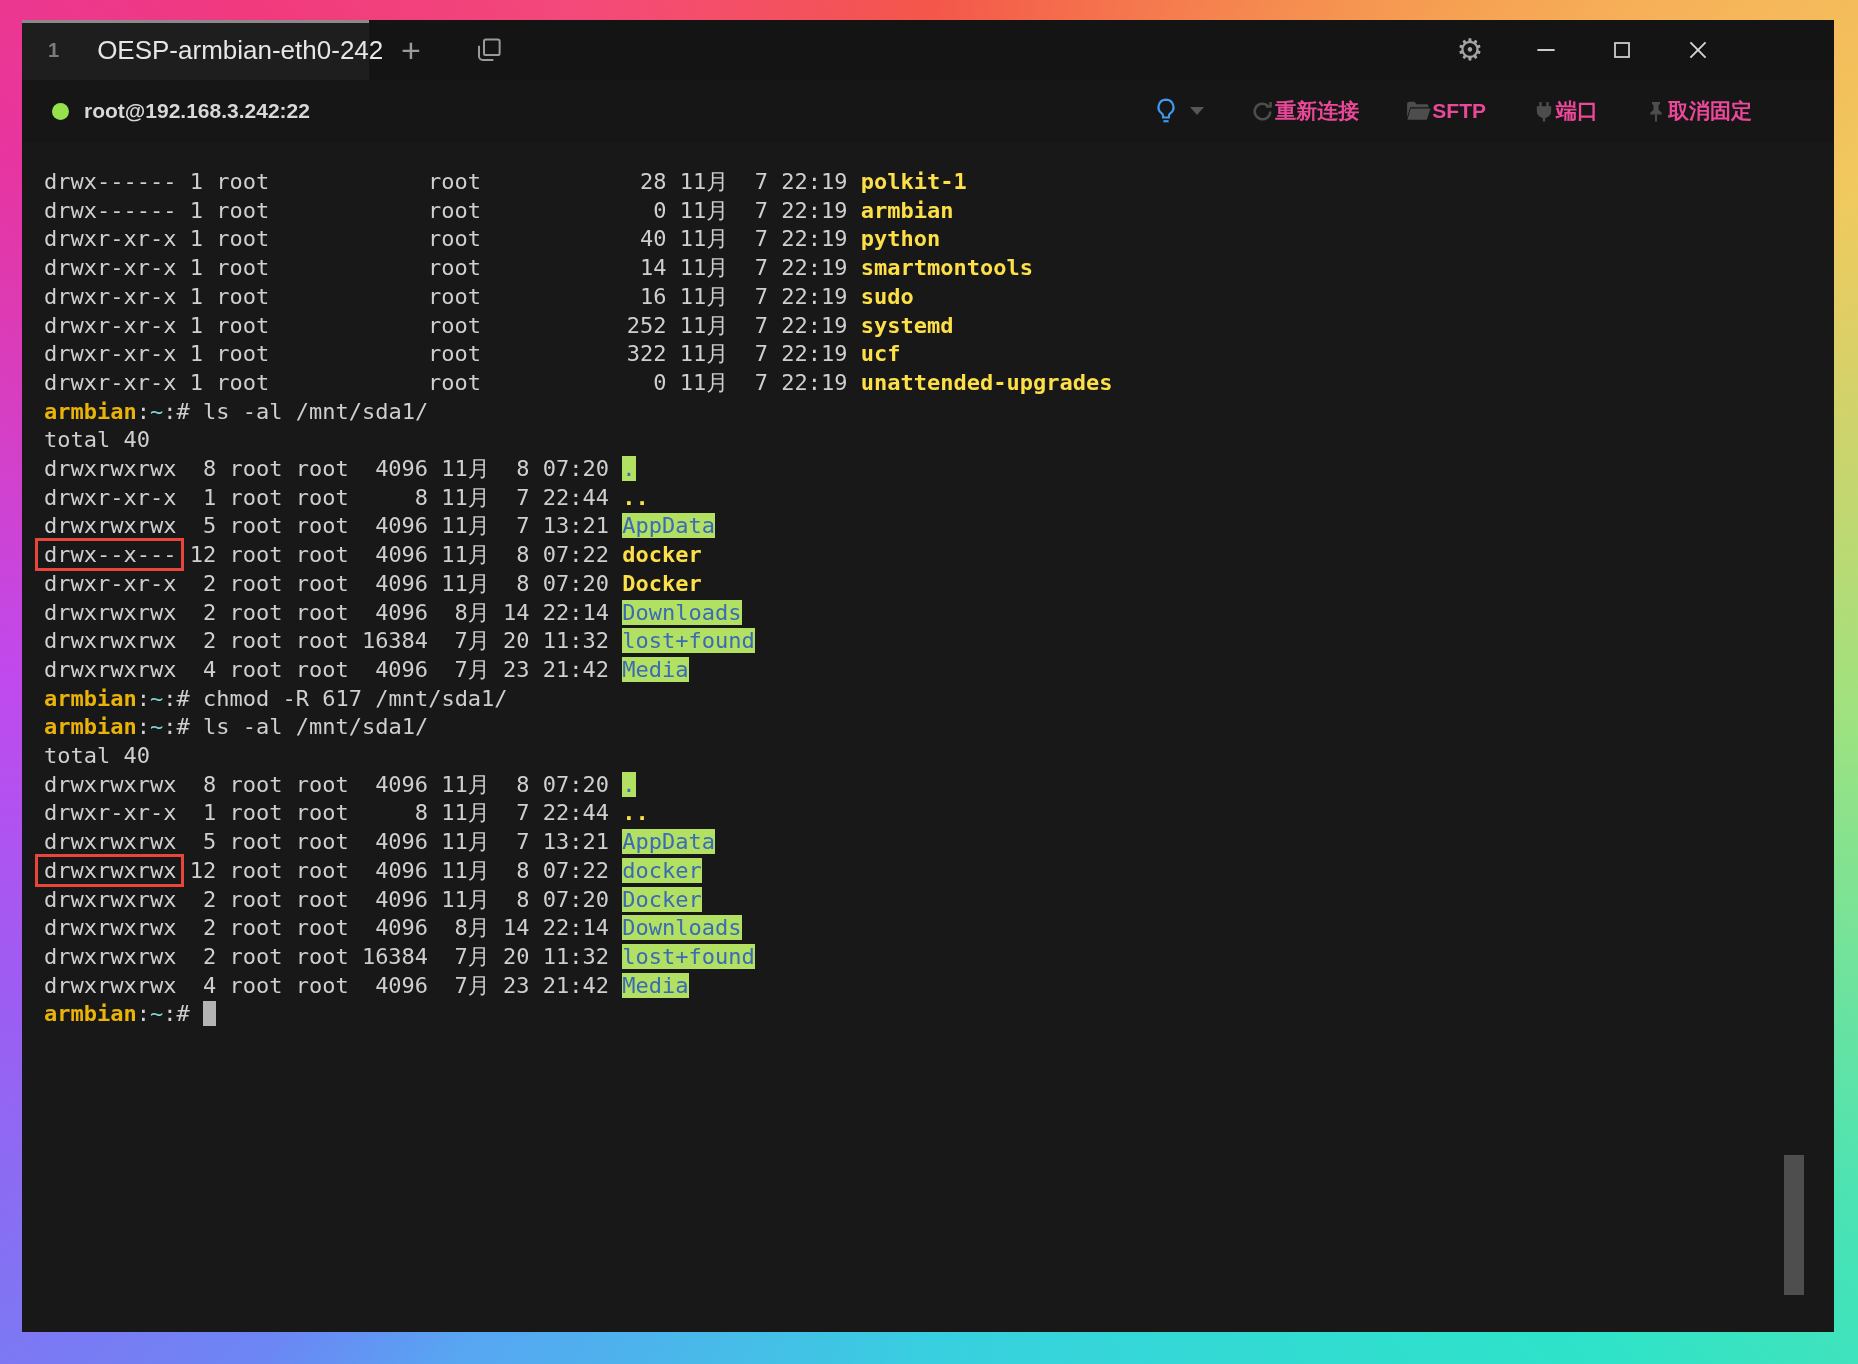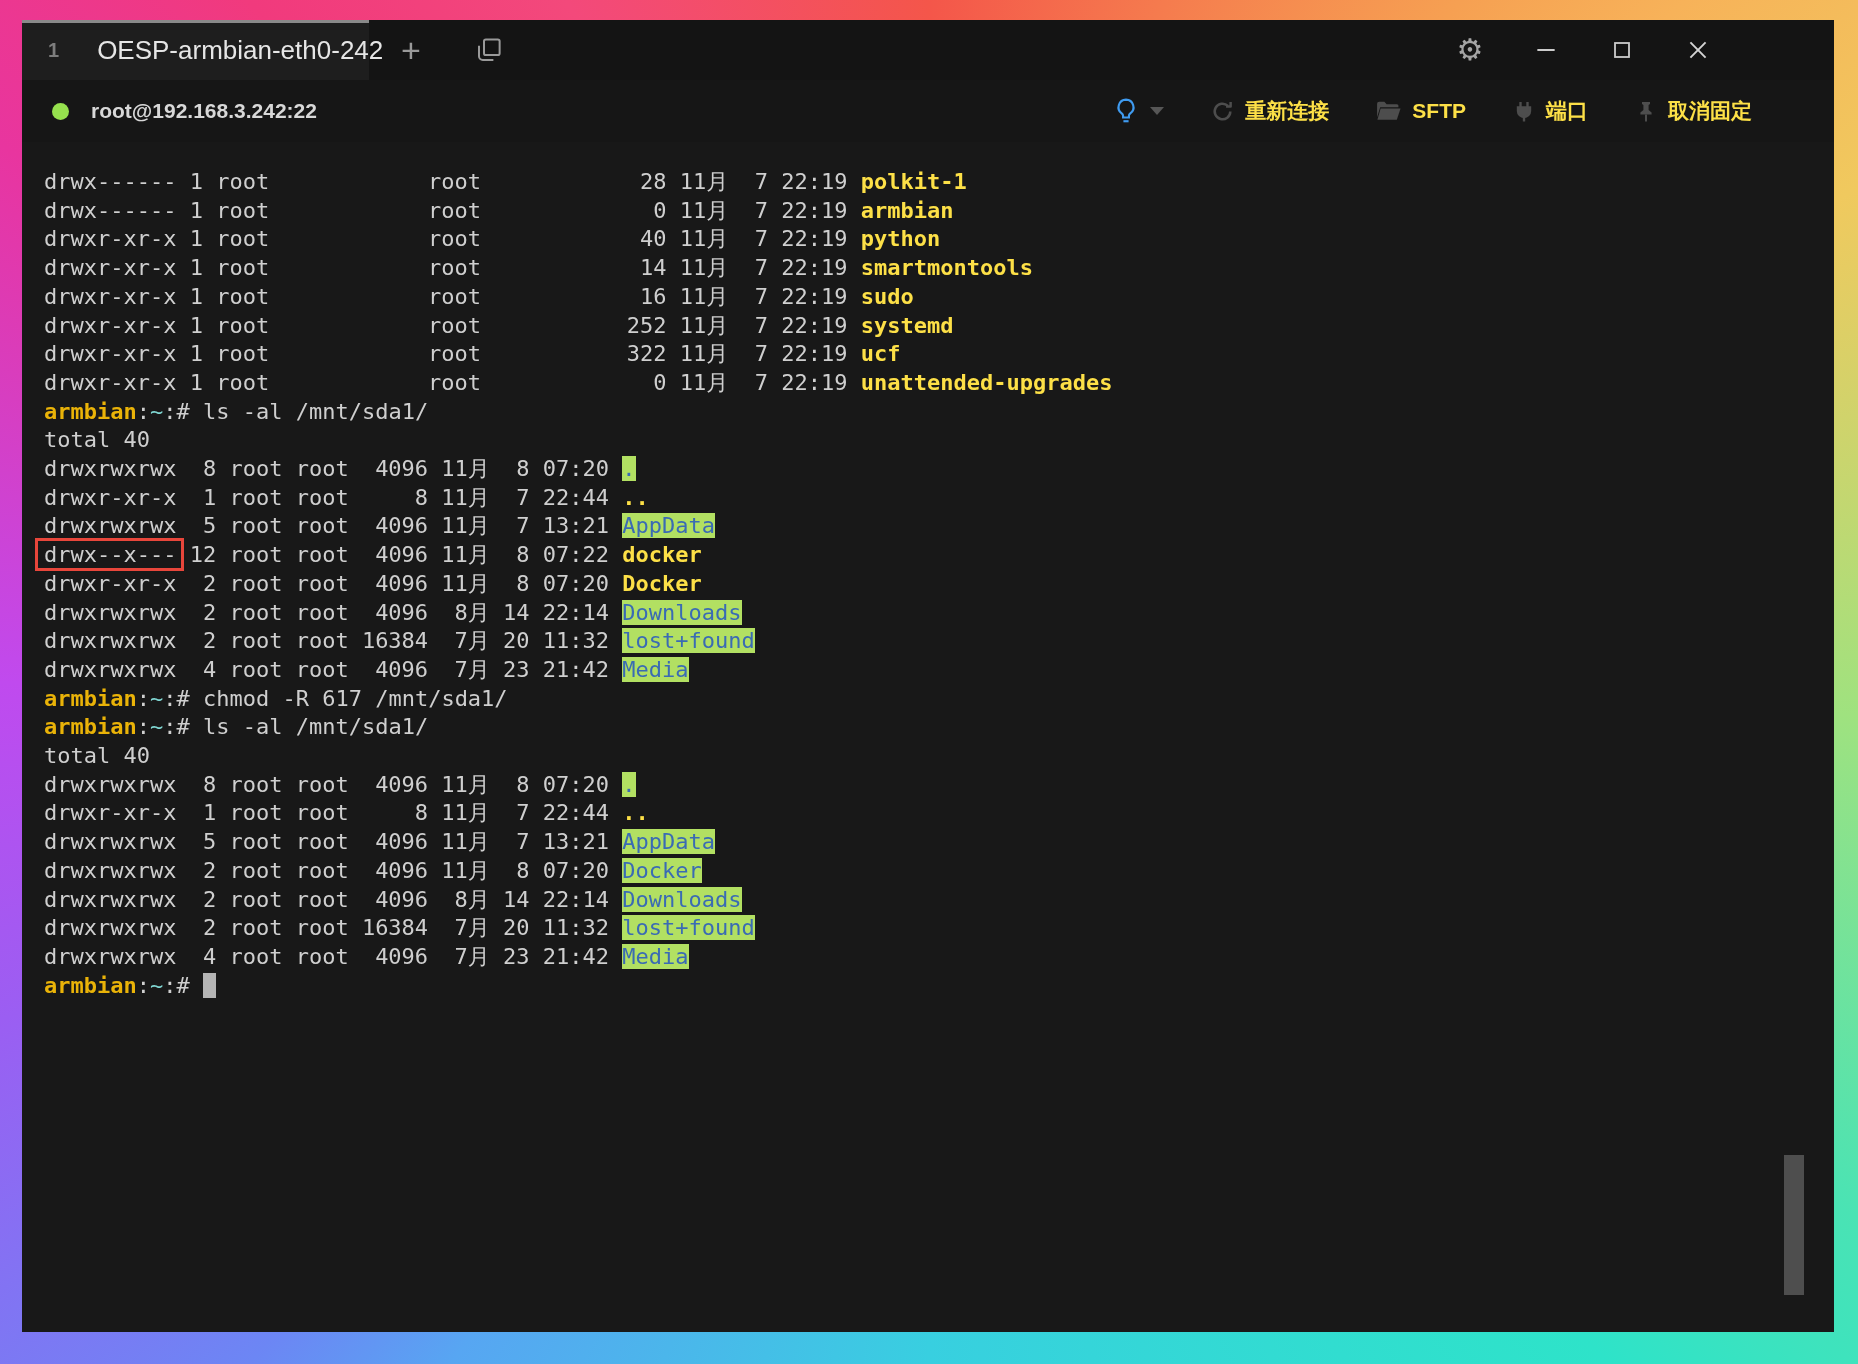--- a/index.html
+++ b/index.html
@@ -35,24 +35,24 @@
   .tabbar-spacer { flex: 1; }
   .win-controls { display: flex; align-items: center; gap: 36px; padding-right: 116px; }
   .win-controls .bar-btn { width: 40px; }
   .gear-glyph { font-size: 30px; color: #a4a4a4; line-height: 1; }
   
   .statusbar {
     height: 62px; background: #161616; display: flex; align-items: center;
     padding: 0 0 0 30px; flex: none;
   }
   .status-dot { width: 17px; height: 17px; border-radius: 50%; background: #96e14e; flex: none; }
-  .conn-label { color: #d8d8d8; font-weight: bold; font-size: 21px; margin-left: 22px; white-space: nowrap; }
+  .conn-label { color: #d8d8d8; font-weight: bold; font-size: 21px; margin-left: 15px; white-space: nowrap; }
   .sb-spacer { flex: 1; }
   .sb-actions { display: flex; align-items: center; gap: 46px; padding-right: 82px; }
-  .sb-item { display: flex; align-items: center; gap: 10px; color: #fde047; font-size: 21px; font-weight: bold; cursor: pointer; white-space: nowrap; }
+  .sb-item { display: flex; align-items: center; color: #ec4899; font-size: 21px; font-weight: bold; cursor: pointer; white-space: nowrap; }
   .bulb-group { display: flex; align-items: center; gap: 11px; cursor: pointer; }
   .caret-down { width: 0; height: 0; border-left: 7px solid transparent; border-right: 7px solid transparent; border-top: 8px solid #565656; }
   .sb-icon { flex: none; display: block; }
   
   .terminal {
     flex: 1; background: #181818; padding: 26px 0 0 22px; overflow: hidden; position: relative;
     font-family: "DejaVu Sans Mono", monospace; font-size: 22px; line-height: 28.7px; color: #cfcfcf;
   }
   .tline { white-space: pre; }
   .tline span.dir  { color: #fde047; font-weight: bold; }
@@ -179,20 +179,21 @@
           <div class="tline"><span>drwxr-xr-x  2 root root  4096 11月  8 07:20 </span><span class="dir">Docker</span></div>
           <div class="tline"><span>drwxrwxrwx  2 root root  4096  8月 14 22:14 </span><span class="hl">Downloads</span></div>
           <div class="tline"><span>drwxrwxrwx  2 root root 16384  7月 20 11:32 </span><span class="hl">lost+found</span></div>
           <div class="tline"><span>drwxrwxrwx  4 root root  4096  7月 23 21:42 </span><span class="hl">Media</span></div>
           <div class="tline"><span class="host">armbian</span><span>:</span><span class="tilde">~</span><span>:# </span><span>chmod -R 617 /mnt/sda1/</span></div>
           <div class="tline"><span class="host">armbian</span><span>:</span><span class="tilde">~</span><span>:# </span><span>ls -al /mnt/sda1/</span></div>
           <div class="tline"><span>total 40</span></div>
           <div class="tline"><span>drwxrwxrwx  8 root root  4096 11月  8 07:20 </span><span class="hl">.</span></div>
           <div class="tline"><span>drwxr-xr-x  1 root root     8 11月  7 22:44 </span><span class="dir">..</span></div>
           <div class="tline"><span>drwxrwxrwx  5 root root  4096 11月  7 13:21 </span><span class="hl">AppData</span></div>
+          <div class="tline"><span class="redbox">drwxrwxrwx</span><span> 12 root root  4096 11月  8 07:22 </span><span class="hl">docker</span></div>
           <div class="tline"><span>drwxrwxrwx  2 root root  4096 11月  8 07:20 </span><span class="hl">Docker</span></div>
           <div class="tline"><span>drwxrwxrwx  2 root root  4096  8月 14 22:14 </span><span class="hl">Downloads</span></div>
           <div class="tline"><span>drwxrwxrwx  2 root root 16384  7月 20 11:32 </span><span class="hl">lost+found</span></div>
           <div class="tline"><span>drwxrwxrwx  4 root root  4096  7月 23 21:42 </span><span class="hl">Media</span></div>
           <div class="tline"><span class="host">armbian</span><span>:</span><span class="tilde">~</span><span>:# </span><span class="cursor"> </span></div>
         </div>
     </div>
 
     <div class="scroll-thumb"></div>
   </div>

